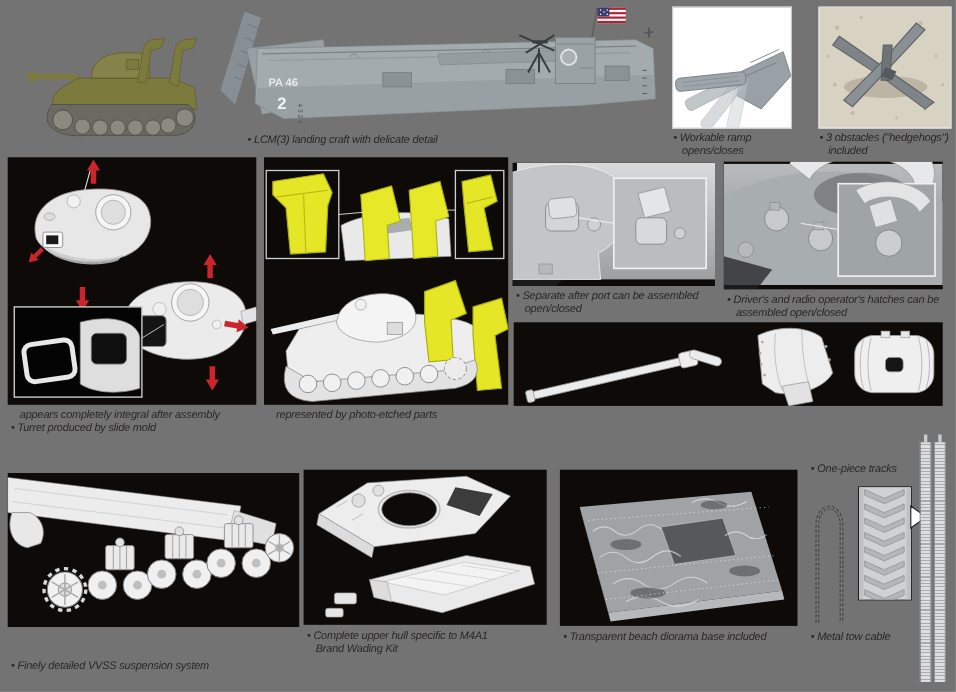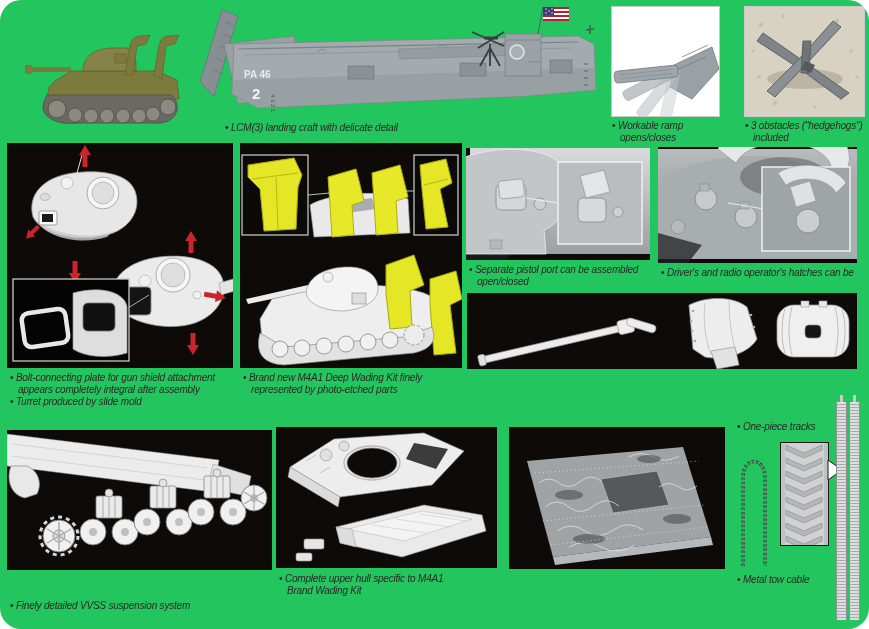--- a/index.html
+++ b/index.html
@@ -1,17 +1,17 @@
 <!DOCTYPE html>
 <html><head>
 <meta charset="utf-8">
 <style>
   html,body{margin:0;padding:0;background:#fff;}
-  .sheet{position:relative;width:869px;height:629px;background:#22c55e;overflow:hidden;
-         font-family:"Liberation Sans",sans-serif;color:#2b2627;border-radius:21px;}
+  .sheet{position:relative;width:869px;height:629px;background:#737373;overflow:hidden;
+         font-family:"Liberation Sans",sans-serif;color:#2b2627;}
   .abs{position:absolute;}
   .panel{position:absolute;background:#0d0a08;}
   .pbox{position:absolute;background:#ffffff;border:1px solid #c9c9c9;}
   .cap{position:absolute;font-size:10px;line-height:12px;letter-spacing:-0.2px;color:#2b2627;font-style:italic;}
   .bl{padding-left:8px;text-indent:-8px;}
   .bl::before{content:"• ";}
   .cl{padding-left:8px;}
   svg{display:block;}
   .strip{position:absolute;top:402px;width:9px;height:218px;
          background:repeating-linear-gradient(180deg,#dcdee0 0px,#dcdee0 2px,#a9abad 2px,#a9abad 3px);
@@ -181,21 +181,20 @@
         <rect x="6" y="136" width="116" height="82" fill="#050404" stroke="#c8c8c8" stroke-width="1.3"></rect>
         <g transform="rotate(-8 38 185)">
             <rect x="16" y="168" width="44" height="34" rx="7" fill="none" stroke="#e8e8e8" stroke-width="4.5"></rect>
           </g>
         <path d="M66 150 C96 142 118 150 120 164 L120 210 C100 216 78 214 66 206 Z" fill="#dedede" stroke="#9a9a9a" stroke-width="0.7"></path>
         <rect x="76" y="160" width="32" height="28" rx="5" fill="#101010" stroke="#777" stroke-width="0.8"></rect>
       </g>
     </svg>
   </div>
   <div class="cap abs" style="left:10px;top:372px;width:226px">
-    <div class="bl">Bolt-connecting plate for gun shield attachment</div>
     <div class="cl">appears completely integral after assembly</div>
     <div class="bl">Turret produced by slide mold</div>
   </div>
 
   <div class="panel" style="left:240px;top:143px;width:222px;height:225px">
     <svg viewBox="0 0 222 225" width="222" height="225">
       <g>
         <rect x="2" y="12" width="66" height="80" fill="#0c0a08" stroke="#cfcfcf" stroke-width="1.2"></rect>
         <path d="M8 22 L54 15 L62 32 L58 44 L56 86 L24 88 L20 46 L8 34 Z" fill="#e4e626" stroke="#a8aa10" stroke-width="1"></path>
         <path d="M12 36 L58 30 M36 34 L38 86" stroke="#b7b912" stroke-width="1" fill="none"></path>
@@ -226,21 +225,20 @@
         <circle cx="58" cy="107" r="8" fill="#f0f0f0" stroke="#777" stroke-width="0.7"></circle>
         <circle cx="80" cy="105" r="8" fill="#f0f0f0" stroke="#777" stroke-width="0.7"></circle>
         <circle cx="102" cy="103" r="8" fill="#f0f0f0" stroke="#777" stroke-width="0.7"></circle>
         <circle cx="124" cy="101" r="8" fill="#f0f0f0" stroke="#777" stroke-width="0.7"></circle>
         <circle cx="146" cy="99" r="8" fill="#f0f0f0" stroke="#777" stroke-width="0.7"></circle>
         <circle cx="170" cy="94" r="10" fill="#ececec" stroke="#777" stroke-width="0.7" stroke-dasharray="3 2"></circle>
       </g>
     </svg>
   </div>
   <div class="cap abs" style="left:243px;top:372px;width:220px">
-    <div class="bl">Brand new M4A1 Deep Wading Kit finely</div>
     <div class="cl">represented by photo-etched parts</div>
   </div>
 
   <div class="panel" style="left:466px;top:148px;width:184px;height:112px">
     <svg viewBox="0 0 184 112" width="184" height="112">
       <defs>
         <linearGradient id="gp" x1="0" y1="0" x2="0" y2="1">
           <stop offset="0" stop-color="#d8dadc"></stop>
             <stop offset="1" stop-color="#9ca0a3"></stop>
         </linearGradient>
@@ -257,21 +255,21 @@
       <line x1="60" y1="50" x2="112" y2="58" stroke="#f2f2f2" stroke-width="0.9"></line>
       <g>
         <rect x="92" y="14" width="84" height="82" fill="#b9bdc0" stroke="#f0f0f0" stroke-width="1.5"></rect>
         <rect x="112" y="50" width="28" height="24" rx="5" fill="#d6dadc" stroke="#8b8f92" stroke-width="0.9"></rect>
         <path d="M114 28 L138 22 L144 44 L120 50 Z" fill="#e2e6e8" stroke="#999" stroke-width="0.8"></path>
         <circle cx="152" cy="64" r="5" fill="#cdd1d3" stroke="#8b8f92" stroke-width="0.8"></circle>
       </g>
     </svg>
   </div>
   <div class="cap abs" style="left:469px;top:264px;width:190px">
-    <div class="bl">Separate pistol port can be assembled</div>
+    <div class="bl">Separate after port can be assembled</div>
     <div class="cl">open/closed</div>
   </div>
 
   <div class="panel" style="left:658px;top:147px;width:199px;height:116px">
     <svg viewBox="0 0 199 116" width="199" height="116">
       <defs>
         <linearGradient id="gh" x1="0" y1="0" x2="0" y2="1">
           <stop offset="0" stop-color="#b8bcbf"></stop>
             <stop offset="1" stop-color="#84898c"></stop>
         </linearGradient>
@@ -290,20 +288,21 @@
       <g>
         <rect x="104" y="20" width="88" height="84" fill="#9fa4a7" stroke="#f0f0f0" stroke-width="1.5"></rect>
         <path d="M120 26 A42 28 0 0 1 188 36 L178 46 A30 20 0 0 0 128 38 Z" fill="#e2e4e6" stroke="#8e9295" stroke-width="0.5"></path>
         <circle cx="150" cy="74" r="12" fill="#caced1" stroke="#85898c" stroke-width="0.9"></circle>
         <path d="M132 40 L152 34 L158 54 L138 60 Z" fill="#dde1e3" stroke="#999" stroke-width="0.8"></path>
       </g>
     </svg>
   </div>
   <div class="cap abs" style="left:661px;top:267px;width:200px">
     <div class="bl">Driver's and radio operator's hatches can be</div>
+    <div class="cl">assembled open/closed</div>
   </div>
 
   <div class="panel" style="left:467px;top:293px;width:390px;height:76px">
     <svg viewBox="0 0 390 76" width="390" height="76">
       <g transform="rotate(-13 100 46)">
         <rect x="14" y="44" width="142" height="7" rx="3" fill="#ececec" stroke="#9c9c9c" stroke-width="0.7"></rect>
         <rect x="9" y="42" width="7" height="11" rx="2" fill="#e2e2e2" stroke="#9c9c9c" stroke-width="0.7"></rect>
         <rect x="152" y="40" width="16" height="14" rx="3" fill="#eeeeee" stroke="#9c9c9c" stroke-width="0.7"></rect>
         <g transform="rotate(30 166 44)">
             <rect x="162" y="40" width="30" height="8" rx="4" fill="#ececec" stroke="#9c9c9c" stroke-width="0.7"></rect>
@@ -432,20 +431,23 @@
           <ellipse cx="168" cy="92" rx="14" ry="5"></ellipse>
           <ellipse cx="140" cy="32" rx="12" ry="4"></ellipse>
         </g>
         <g stroke="#f2f4f5" stroke-width="0.8" stroke-dasharray="1 3" fill="none" opacity="0.8">
           <path d="M26 46 L190 34"></path>
             <path d="M34 94 L196 78"></path>
             <path d="M42 118 L200 100"></path>
         </g>
       </g>
     </svg>
+  </div>
+  <div class="cap abs" style="left:512px;top:574px;width:220px">
+    <div class="bl">Transparent beach diorama base included</div>
   </div>
 
   <div class="cap abs" style="left:737px;top:421px;width:120px">
     <div class="bl">One-piece tracks</div>
   </div>
 
   <div class="abs" style="left:733px;top:444px;width:42px;height:126px">
     <svg viewBox="0 0 42 126" width="42" height="126">
       <path d="M10 122 L10 34 C10 12 32 12 32 34 L32 122" stroke="#474747" stroke-width="3.5" fill="none" stroke-dasharray="2.5 1.8"></path>
       <path d="M10 122 L10 34 C10 12 32 12 32 34 L32 122" stroke="#8a8a8a" stroke-width="1" fill="none" stroke-dasharray="2 2.3"></path>

